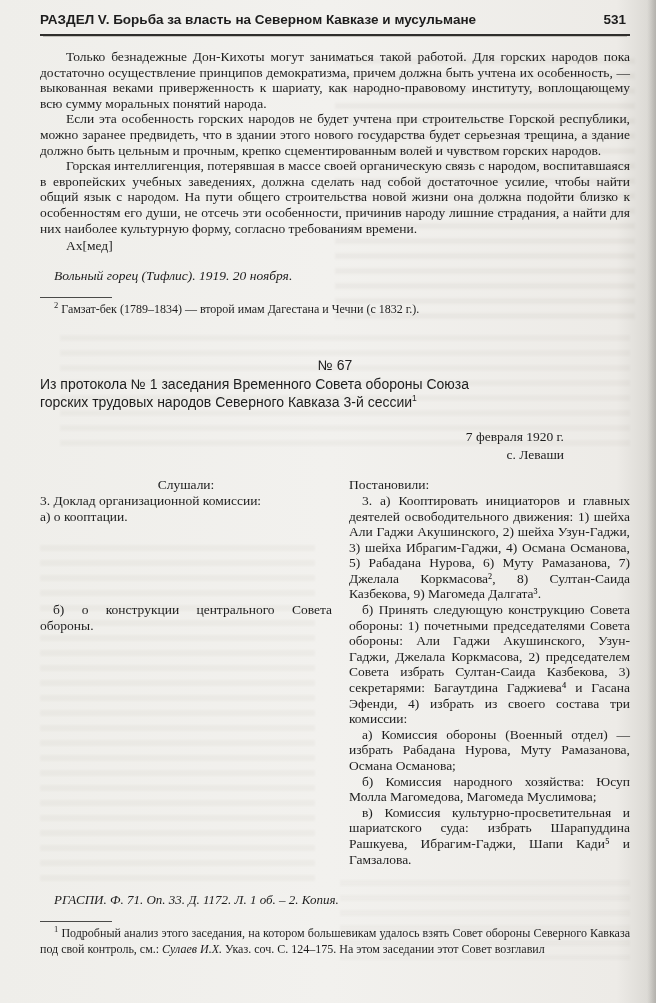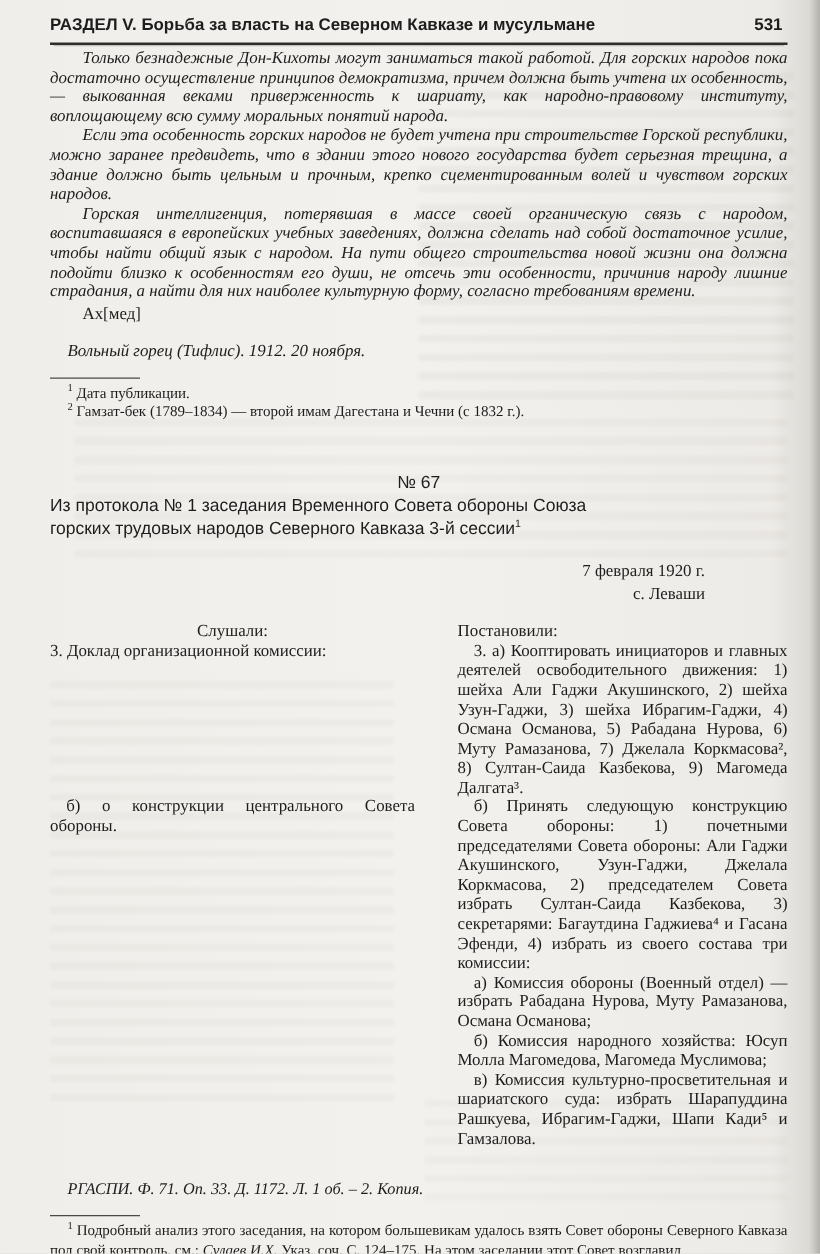--- a/index.html
+++ b/index.html
@@ -19,21 +19,21 @@
     display:flex; justify-content:space-between; align-items:baseline;
     font-family:"Liberation Sans","DejaVu Sans",sans-serif;
     font-weight:bold; font-size:13.5px;
     padding:4px 0 7px 0;
     border-bottom:2px solid #2f2e2c;
     box-shadow:0 4px 0 -3px rgba(110,105,95,.35);
   }
   .running-header .pageno { font-weight:bold; padding-right:4px; }
 
   
-  .intro { margin-top:2px;font-style:italic; }
+  .intro { margin-top:13px; }
   .intro p { margin:0; font-size:13.5px; line-height:15.6px; text-align:justify; text-indent:26px; }
   .signature { margin-top:2px; font-size:13.5px; text-indent:26px; }
   .source { margin-top:14px; font-size:13.5px; font-style:italic; text-indent:14px; }
 
   .fn-rule { width:72px; border:0; border-top:1px solid #4a4a48; margin:13px 0 4px 0; }
   .footnotes { font-size:12px; line-height:15.2px; }
   .footnotes .fn { margin:0; text-indent:14px; }
   sup.fnm { font-size:8.5px; line-height:0; }
 
   
@@ -46,21 +46,21 @@
     font-family:"Liberation Sans","DejaVu Sans",sans-serif;
     font-size:14px; line-height:17.5px;
   }
   .dateline {
     width:max-content; margin:17px 66px 0 auto;
     text-align:right; font-size:13.5px; line-height:18px;
   }
 
   
   .res-grid {
-    display:grid; grid-template-columns:292px 1fr; column-gap:34px;
+    display:grid; grid-template-columns:292px 1fr; column-gap:17px;
     margin-top:13px; font-size:13.5px; line-height:15.6px;
   }
   .col-header { text-align:center; margin:0 0 1px 0; }
   .res-cell p { margin:0; }
   .res-right p { text-align:justify; text-indent:13px; }
   .res-left2 p { text-align:justify; text-indent:13px; }
 
   .archive { margin-top:25px; font-size:13px; font-style:italic; text-indent:14px; }
 
   .bottom-fn { font-size:12px; line-height:15.6px; text-align:justify; margin:0; text-indent:14px; }
@@ -96,43 +96,43 @@
     </div>
 
     <div class="intro">
       <p>Только безнадежные Дон-Кихоты могут заниматься такой работой. Для горских народов пока достаточно осуществление принципов демократизма, причем должна быть учтена их особенность, — выкованная веками приверженность к шариату, как народно-правовому институту, воплощающему всю сумму моральных понятий народа.</p>
       <p>Если эта особенность горских народов не будет учтена при строительстве Горской республики, можно заранее предвидеть, что в здании этого нового государства будет серьезная трещина, а здание должно быть цельным и прочным, крепко сцементированным волей и чувством горских народов.</p>
       <p>Горская интеллигенция, потерявшая в массе своей органическую связь с народом, воспитавшаяся в европейских учебных заведениях, должна сделать над собой достаточное усилие, чтобы найти общий язык с народом. На пути общего строительства новой жизни она должна подойти близко к особенностям его души, не отсечь эти особенности, причинив народу лишние страдания, а найти для них наиболее культурную форму, согласно требованиям времени.</p>
     </div>
 
     <div class="signature">Ах[мед]</div>
 
-    <div class="source">Вольный горец (Тифлис). 1912. 20 ноября.</div>
+    <div class="source">Вольный горец (Тифлис). 1919. 20 ноября.</div>
 
     <hr class="fn-rule">
     <div class="footnotes">
-      <p class="fn"><sup class="fnm">1</sup> <span>Дата публикации.</span></p>
       <p class="fn"><sup class="fnm">2</sup> <span>Гамзат-бек (1789–1834) — второй имам Дагестана и Чечни (с 1832 г.).</span></p>
     </div>
 
     <div class="doc-number">№ 67</div>
     <div class="doc-title">
       <span>Из протокола № 1 заседания Временного Совета обороны Союза</span><br>
       <span>горских трудовых народов Северного Кавказа 3-й сессии</span><sup class="fnm">1</sup>
     </div>
 
     <div class="dateline">
       <span>7 февраля 1920 г.</span><br>
       <span>с. Леваши</span>
     </div>
 
     <div class="res-grid">
       <div class="res-cell res-left">
         <p class="col-header">Слушали:</p>
         <p>3. Доклад организационной комиссии:</p>
+        <p>а) о кооптации.</p>
       </div>
       <div class="res-cell res-right">
         <p class="col-header" style="text-indent:0;">Постановили:</p>
         <p>3. а) Кооптировать инициаторов и главных деятелей освободительного движения: 1) шейха Али Гаджи Акушинского, 2) шейха Узун-Гаджи, 3) шейха Ибрагим-Гаджи, 4) Османа Османова, 5) Рабадана Нурова, 6) Муту Рамазанова, 7) Джелала Коркмасова², 8) Султан-Саида Казбекова, 9) Магомеда Далгата³.</p>
       </div>
       <div class="res-cell res-left2">
         <p>б) о конструкции центрального Совета обороны.</p>
       </div>
       <div class="res-cell res-right">
         <p>б) Принять следующую конструкцию Совета обороны: 1) почетными председателями Совета обороны: Али Гаджи Акушинского, Узун-Гаджи, Джелала Коркмасова, 2) председателем Совета избрать Султан-Саида Казбекова, 3) секретарями: Багаутдина Гаджиева⁴ и Гасана Эфенди, 4) избрать из своего состава три комиссии:</p>

